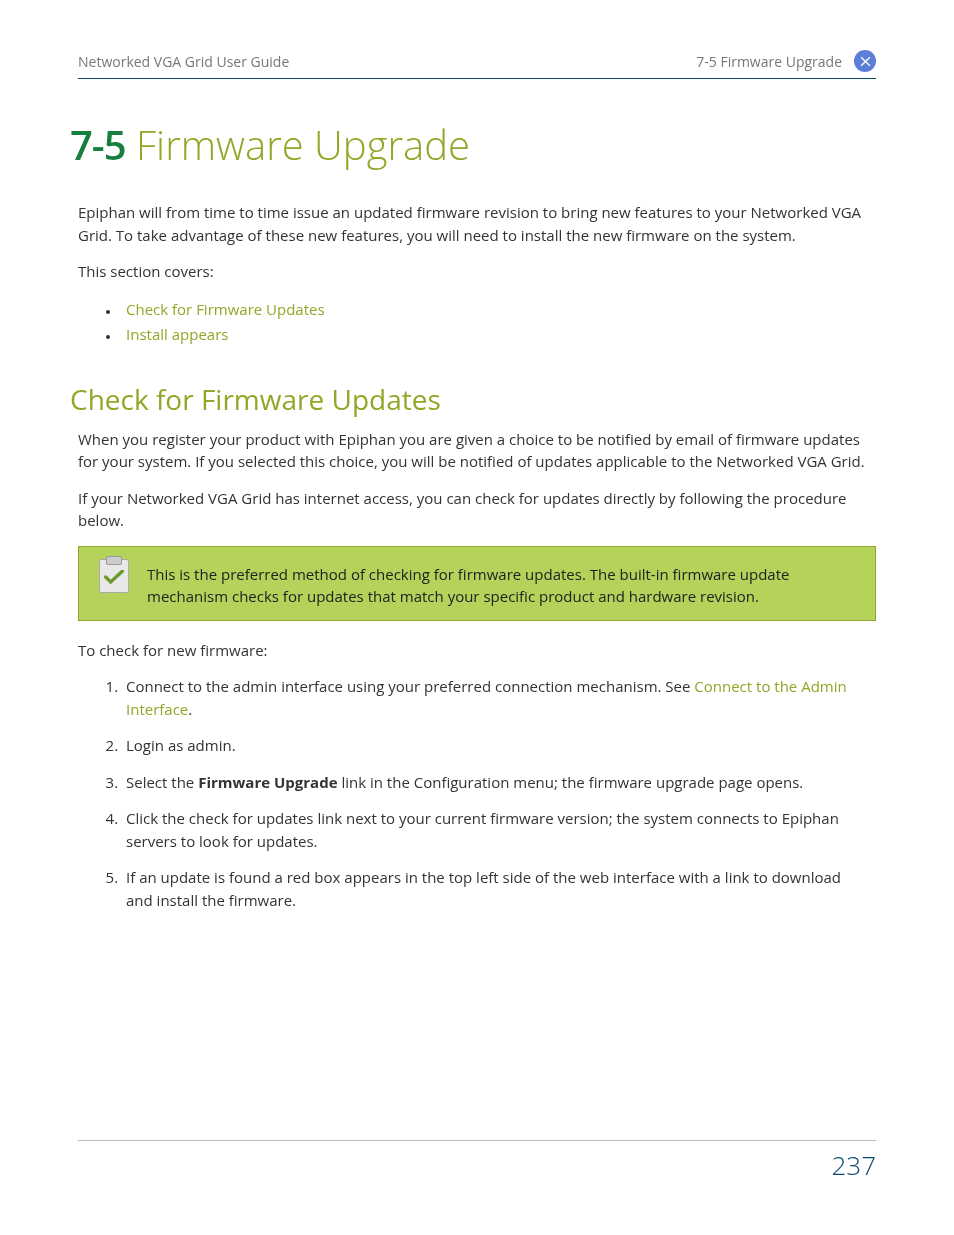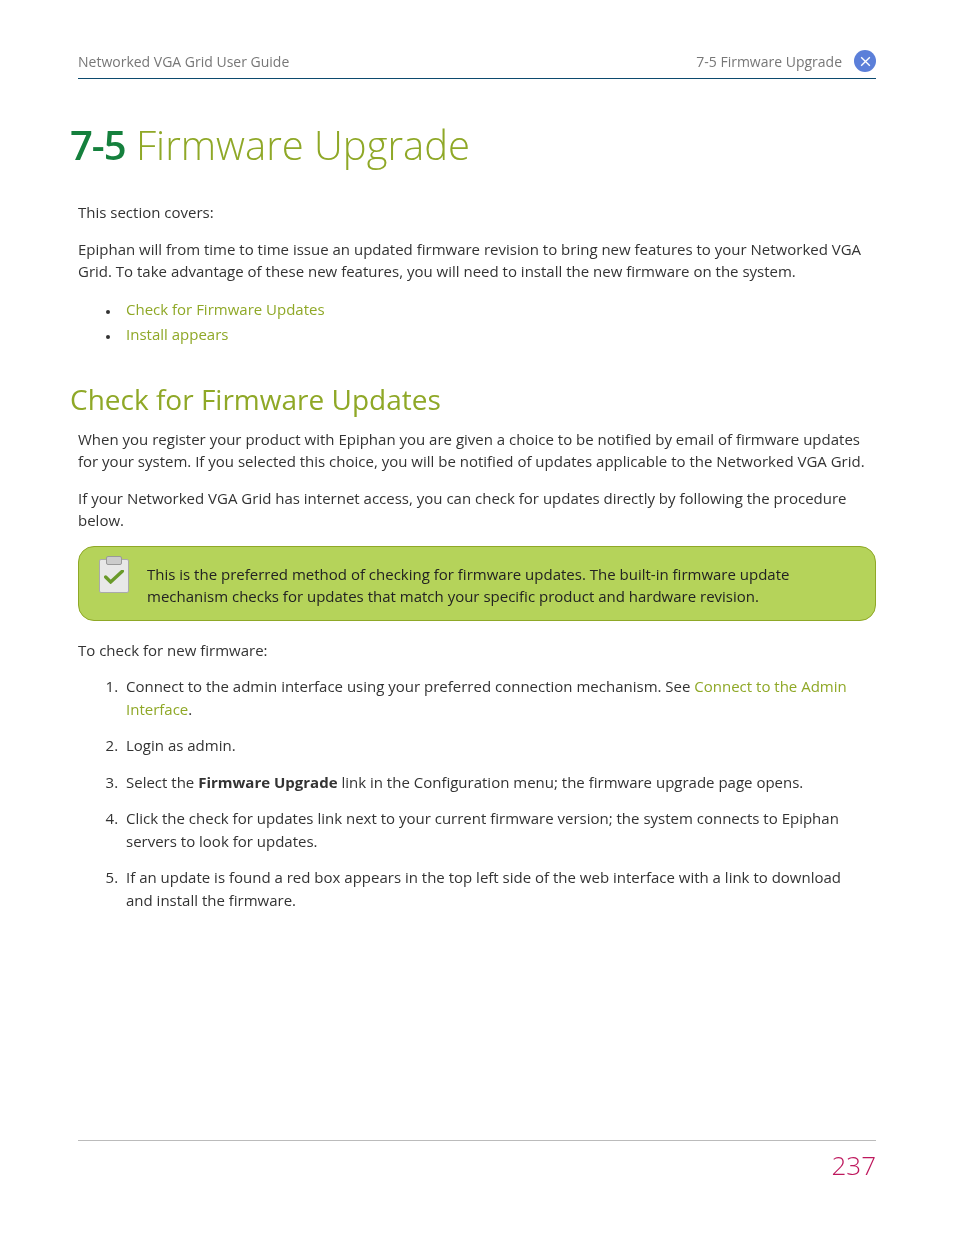--- a/index.html
+++ b/index.html
@@ -85,21 +85,21 @@
   }
   .link {
     color: #8fa827;
   }
   .inline {
     display: inline;
   }
   .callout {
     background: #b5d35a;
     border: 1px solid #8fa827;
-    border-radius: 16px;
+    border-radius: 0;
     margin: 10px 0 18px 0;
     padding: 10px 20px 12px 20px;
     display: flex;
     gap: 18px;
     align-items: flex-start;
   }
   .callout-icon {
     flex: 0 0 auto;
     margin-top: 2px;
   }
@@ -151,21 +151,21 @@
     left: 78px;
     right: 78px;
     bottom: 94px;
     border-top: 1px solid #bbb;
   }
   .page-number {
     position: absolute;
     right: 78px;
     bottom: 52px;
     font-size: 26px;
-    color: #be185d;
+    color: #0c4a6e;
     font-weight: 300;
   }
 </style>
 </head>
 <body>
 
 <div class="page">
   <div class="header-row">
     <div>Networked VGA Grid User Guide</div>
     <div class="header-right">
@@ -176,23 +176,23 @@
         </svg>
       </div>
     </div>
   </div>
 
   <h1 class="h1">
     <span class="num">7-5</span>
     <span class="title">Firmware Upgrade</span>
   </h1>
 
+  <p class="body-text">Epiphan will from time to time issue an updated firmware revision to bring new features to your Networked VGA Grid. To take advantage of these new features, you will need to install the new firmware on the system.</p>
+
   <p class="body-text">This section covers:</p>
-
-  <p class="body-text">Epiphan will from time to time issue an updated firmware revision to bring new features to your Networked VGA Grid. To take advantage of these new features, you will need to install the new firmware on the system.</p>
 
   <ul class="bullets">
     <li><span class="link">Check for Firmware Updates</span></li>
     <li><span class="link">Install appears</span></li>
   </ul>
 
 
   <h2 class="h2">Check for Firmware Updates</h2>
 
   <p class="body-text">When you register your product with Epiphan you are given a choice to be notified by email of firmware updates for your system. If you selected this choice, you will be notified of updates applicable to the Networked VGA Grid.</p>

